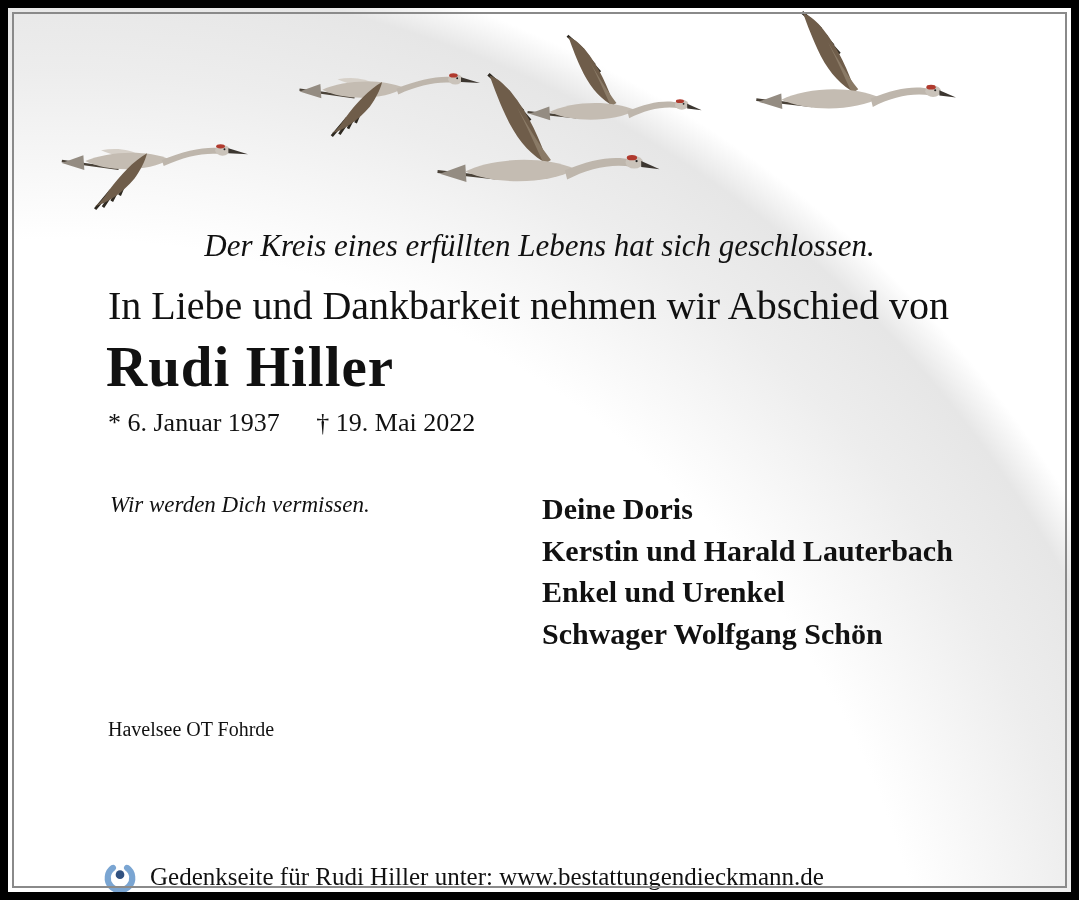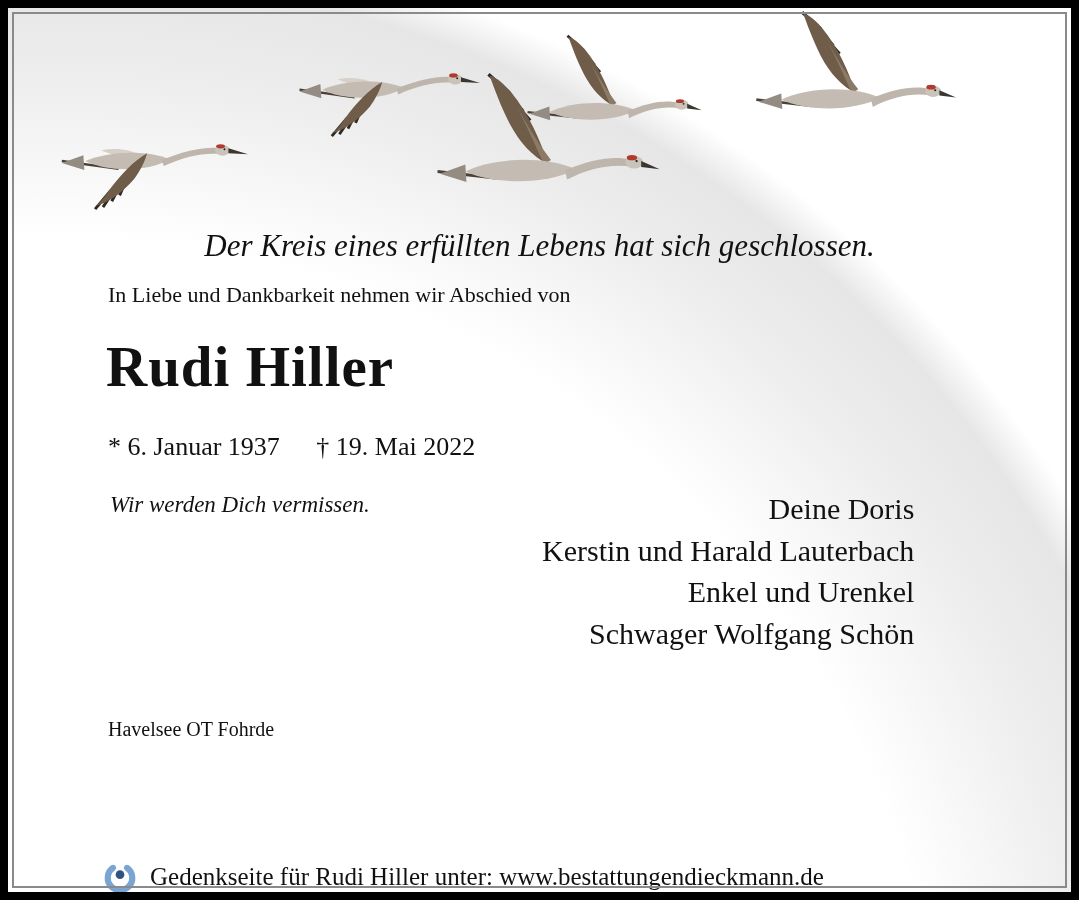--- a/index.html
+++ b/index.html
@@ -31,26 +31,26 @@
       radial-gradient(circle 1190px at 52px 1112px,
         #ffffff 0%, #ffffff 74%,
         #ededed 88%, #e6e6e6 96%,
         #ffffff 99.6%);
   }
   .outer-frame{position:absolute;inset:0;border:8px solid var(--frame);pointer-events:none;z-index:9;}
   .inner-line{position:absolute;inset:12px;border:2px solid var(--inner-border);pointer-events:none;z-index:8;}
   .crane{position:absolute;}
   .txt{position:absolute;white-space:nowrap;}
   .epigraph{left:0;right:0;top:228px;text-align:center;font-style:italic;font-size:31px;}
-  .intro{left:108px;top:282px;font-size:22px;}
+  .intro{left:108px;top:282px;font-size:40px;}
   .deceased{left:106px;top:334px;font-size:57px;font-weight:bold;letter-spacing:1px;}
-  .dates{left:108px;top:432px;font-size:26px;}
+  .dates{left:108px;top:408px;font-size:26px;}
   .dates .death{margin-left:30px;}
   .farewell{left:110px;top:492px;font-style:italic;font-size:23px;}
-  .mourners{position:absolute;left:542px;top:488px;font-size:30px;font-weight:normal;line-height:41.5px;text-align:right;}
+  .mourners{position:absolute;left:542px;top:488px;font-size:30px;font-weight:bold;line-height:41.5px;}
   .location{left:108px;top:718px;font-size:20px;}
   .ceremony{position:absolute;left:108px;top:760px;font-size:29px;line-height:40px;}
   .memorial{position:absolute;left:103px;top:851px;height:36px;display:flex;align-items:center;margin-top:8px;}
   .memorial .logo{width:34px;height:34px;flex:0 0 auto;}
   .memorial .mem-text{margin-left:13px;font-size:25px;white-space:nowrap;}
   svg{display:block;}
 </style>
 </head>
 <body>
 

